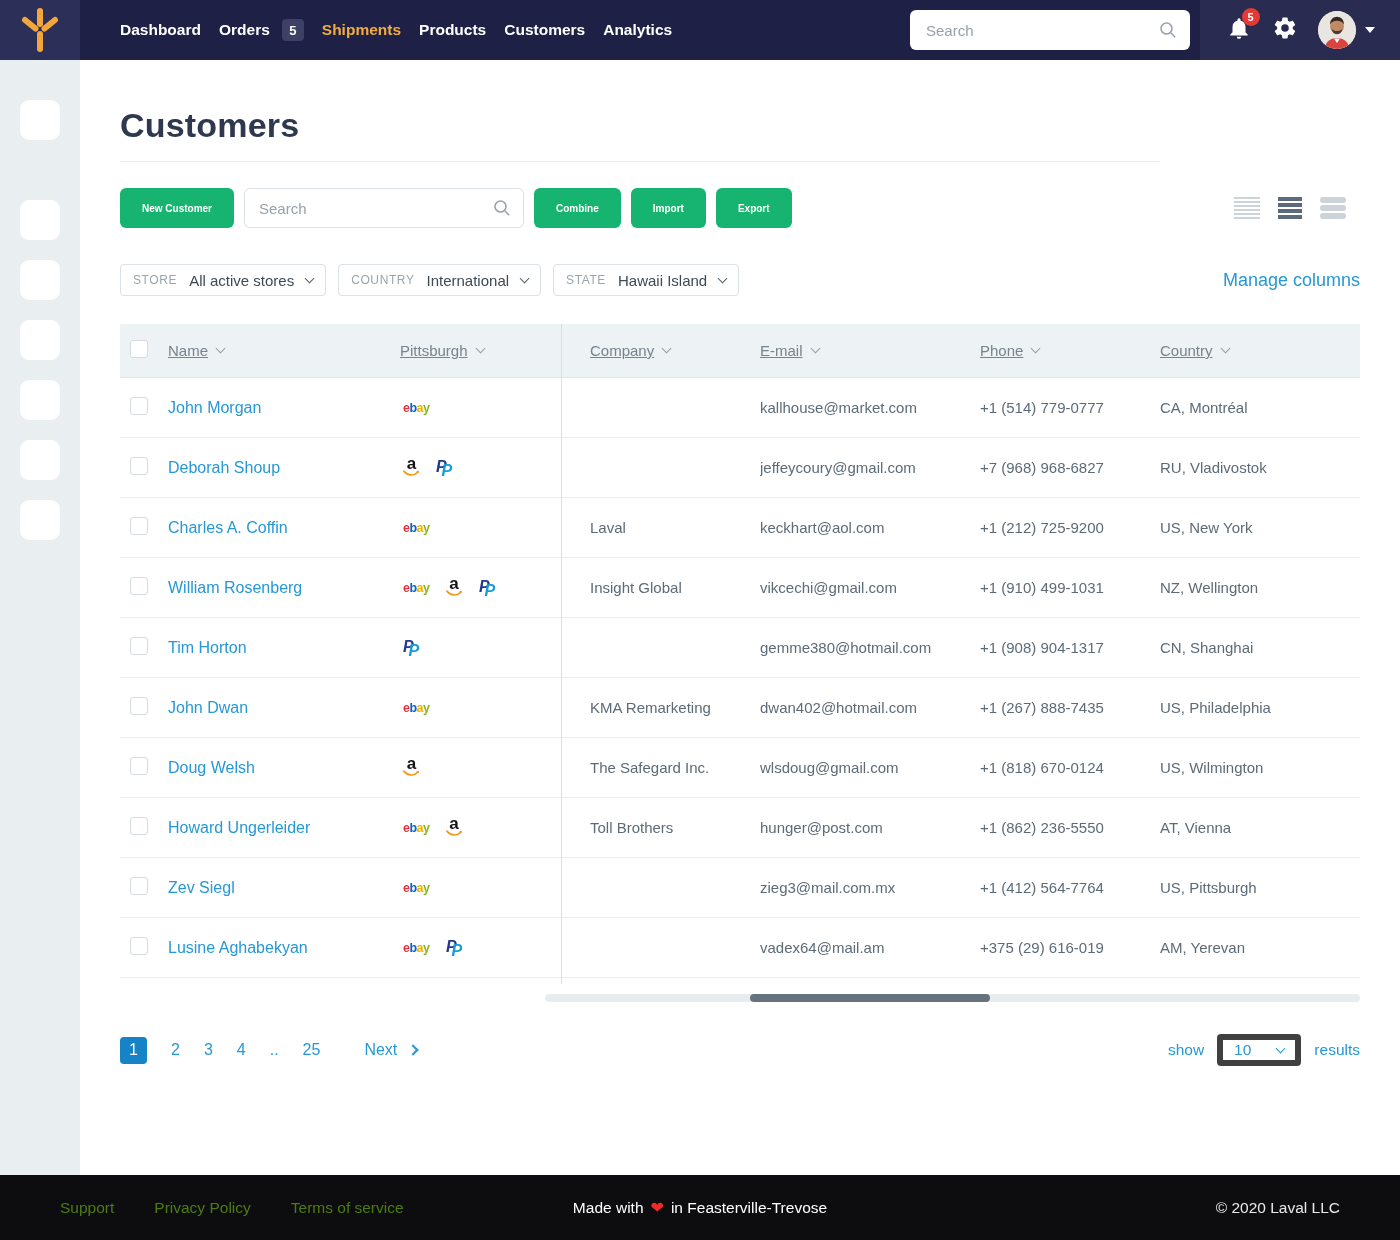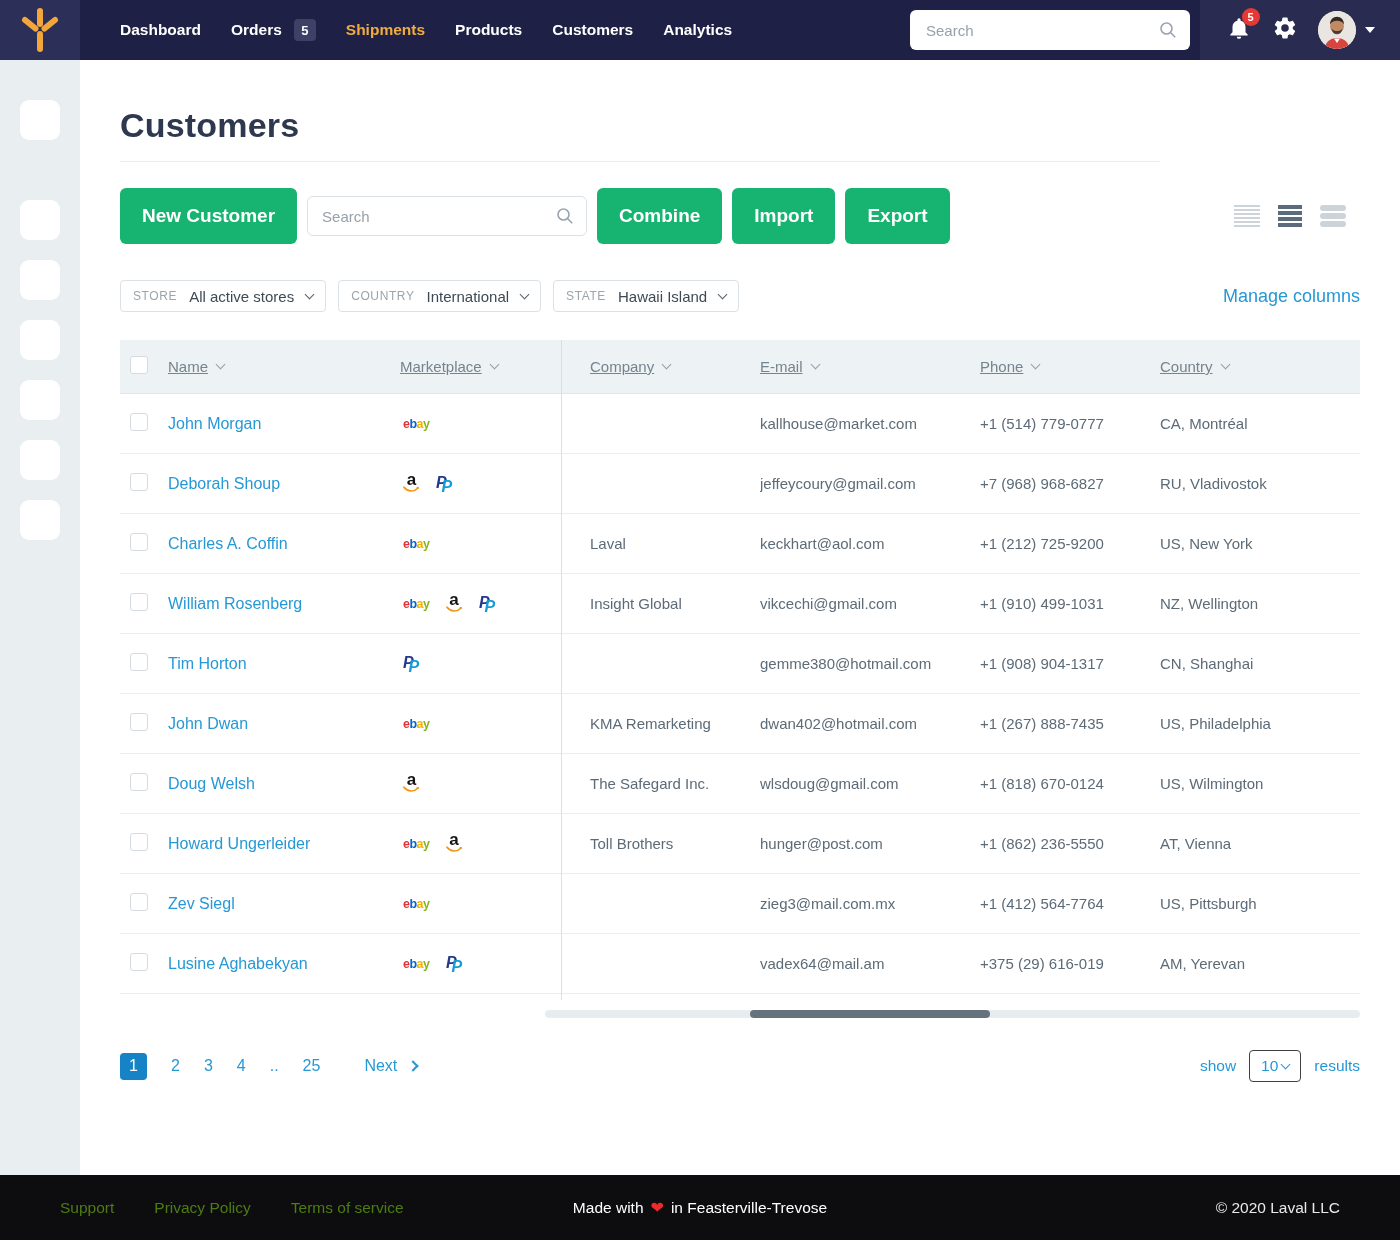--- a/index.html
+++ b/index.html
@@ -2,21 +2,21 @@
 <html style="--nav-bg: #1e2145; --nav-tile-bg: #2c2f57; --nav-right-bg: #292c50; --nav-active: #f0ac41; --accent-green: #17b471; --link-blue: #2598d5; --page-active: #1583c5; --badge-red: #e53935; --heart-red: #ed2b2b;"><head>
 <meta charset="utf-8">
 <style>
   * { box-sizing: border-box; }
   html,body { margin:0; padding:0; width:1400px; height:1240px; background:#fff;
     font-family:"Liberation Sans", sans-serif; overflow:hidden; }
 
   
   .topnav { height:60px; display:flex; align-items:stretch; background:var(--nav-bg,#1e2145); }
   .logo { width:80px; background:var(--nav-tile-bg,#2c2f57); display:grid; place-items:center; cursor:pointer; }
-  .menu { display:flex; align-items:center; gap:30px; padding-left:40px; flex:0 0 auto; }
+  .menu { display:flex; align-items:center; gap:18px; padding-left:40px; flex:0 0 auto; }
   .nav-item { color:#fff; font-size:15.5px; font-weight:600; display:flex; align-items:center; gap:12px;
     cursor:pointer; text-decoration:none; white-space:nowrap; }
   .nav-item.active .nav-label { color:var(--nav-active,#f0ac41); }
   .nav-badge { background:#3d4166; border-radius:4px; min-width:22px; height:22px; display:grid;
     place-items:center; font-size:13px; font-weight:600; color:#fff; padding:0 5px; }
   .nav-search { margin-left:auto; align-self:center; position:relative; width:280px; height:40px; margin-right:10px; }
   .nav-search input { width:100%; height:100%; border:none; border-radius:6px; padding:0 42px 0 16px;
     font-size:15px; color:#3d4a55; font-family:inherit; outline:none; }
   .nav-search input::placeholder { color:#97a1ab; }
   .nav-search .mag { position:absolute; right:13px; top:11px; }
@@ -36,22 +36,22 @@
   .tile { width:40px; height:40px; background:#fff; border-radius:9px; margin-bottom:20px; cursor:pointer; }
   .tile.first { margin-bottom:60px; }
   .content { flex:1; padding:46px 40px 0 40px; position:relative; overflow:hidden; }
 
   h1.page-title { font-size:34px; font-weight:600; color:#2e3950; margin:0 0 16px 0; letter-spacing:0.2px; }
   .title-divider { height:1px; background:#e8ecef; width:1040px; margin-bottom:26px; }
   .desc { width:880px; color:#5d6b77; font-size:15.5px; line-height:1.45; margin:0 0 44px 0; }
 
   
   .toolbar { display:flex; align-items:center; gap:10px; margin-bottom:36px; }
-  .btn-green { height:56px; padding:0 22px; background:var(--accent-green,#17b471); color:#fff; font-weight:600;
-    font-size:19px; border:none; border-radius:6px; cursor:pointer; font-family:inherit; }
+  .btn-green { height:40px; padding:0 22px; background:var(--accent-green,#17b471); color:#fff; font-weight:600;
+    font-size:10px; border:none; border-radius:6px; cursor:pointer; font-family:inherit; }
   .search-box { position:relative; width:280px; height:40px; }
   .search-box input { width:100%; height:100%; border:1px solid #dbe1e5; border-radius:6px; padding:0 42px 0 14px;
     font-size:15px; color:#3d4a55; font-family:inherit; outline:none; }
   .search-box input::placeholder { color:#97a1ab; }
   .search-box .mag { position:absolute; right:13px; top:11px; }
   .view-toggles { margin-left:auto; display:flex; gap:18px; align-items:center; padding-right:14px; }
   .view-toggles svg { cursor:pointer; display:block; }
 
   
   .filter-row { display:flex; align-items:center; gap:12px; margin-bottom:28px; }
@@ -95,22 +95,22 @@
   .page { cursor:pointer; }
   .page.dots { cursor:default; }
   .page.active { width:27px; height:27px; background:var(--page-active,#1583c5); color:#fff; border-radius:4px;
     display:grid; place-items:center; cursor:default; }
   .next-btn { margin-left:44px; display:flex; gap:12px; align-items:center; color:var(--link-blue,#2598d5);
     font-size:16px; cursor:pointer; }
   .chev-right { width:8px; height:8px; border-right:2px solid var(--link-blue,#2598d5);
     border-bottom:2px solid var(--link-blue,#2598d5); transform:rotate(-45deg); display:inline-block; }
   .show-results { margin-left:auto; display:flex; align-items:center; gap:13px;
     color:var(--link-blue,#2598d5); font-size:15.5px; }
-  .show-select { border:1px solid #404040; border-radius:4px; height:32px; padding:0 11px; display:flex;
-    align-items:center; gap:4px; cursor:pointer; }
+  .show-select { border:6px solid #404040; border-radius:4px; height:32px; padding:0 11px; display:flex;
+    align-items:center; gap:26px; cursor:pointer; }
   .chev-blue { border-color:var(--link-blue,#2598d5); }
 
   
   footer { height:65px; background:#0d0d10; display:flex; align-items:center; padding:0 60px;
     color:#fff; font-size:15.5px; position:relative; }
   .f-links { display:flex; gap:40px; }
   .f-link { color:#4d7c0f; text-decoration:none; cursor:pointer; }
   .f-made { position:absolute; left:50%; transform:translateX(-50%); display:flex; align-items:center; gap:7px; }
   .heart { color:var(--heart-red,#ed2b2b); font-size:16px; }
   .f-copy { margin-left:auto; color:#e9e9e9; }
@@ -264,21 +264,21 @@
     </div>
 
     <div class="table">
       <div class="trow thead">
         <div class="cell c-check"><span class="checkbox"></span></div>
         <div class="cell th">
             <span>Name</span>
             <i class="chev"></i>
           </div>
         <div class="cell th">
-            <span>Marketplace</span>
+            <span>Pittsburgh</span>
             <i class="chev"></i>
           </div>
         <div class="cell th c-co">
             <span>Company</span>
             <i class="chev"></i>
           </div>
         <div class="cell th">
             <span>E-mail</span>
             <i class="chev"></i>
           </div>

